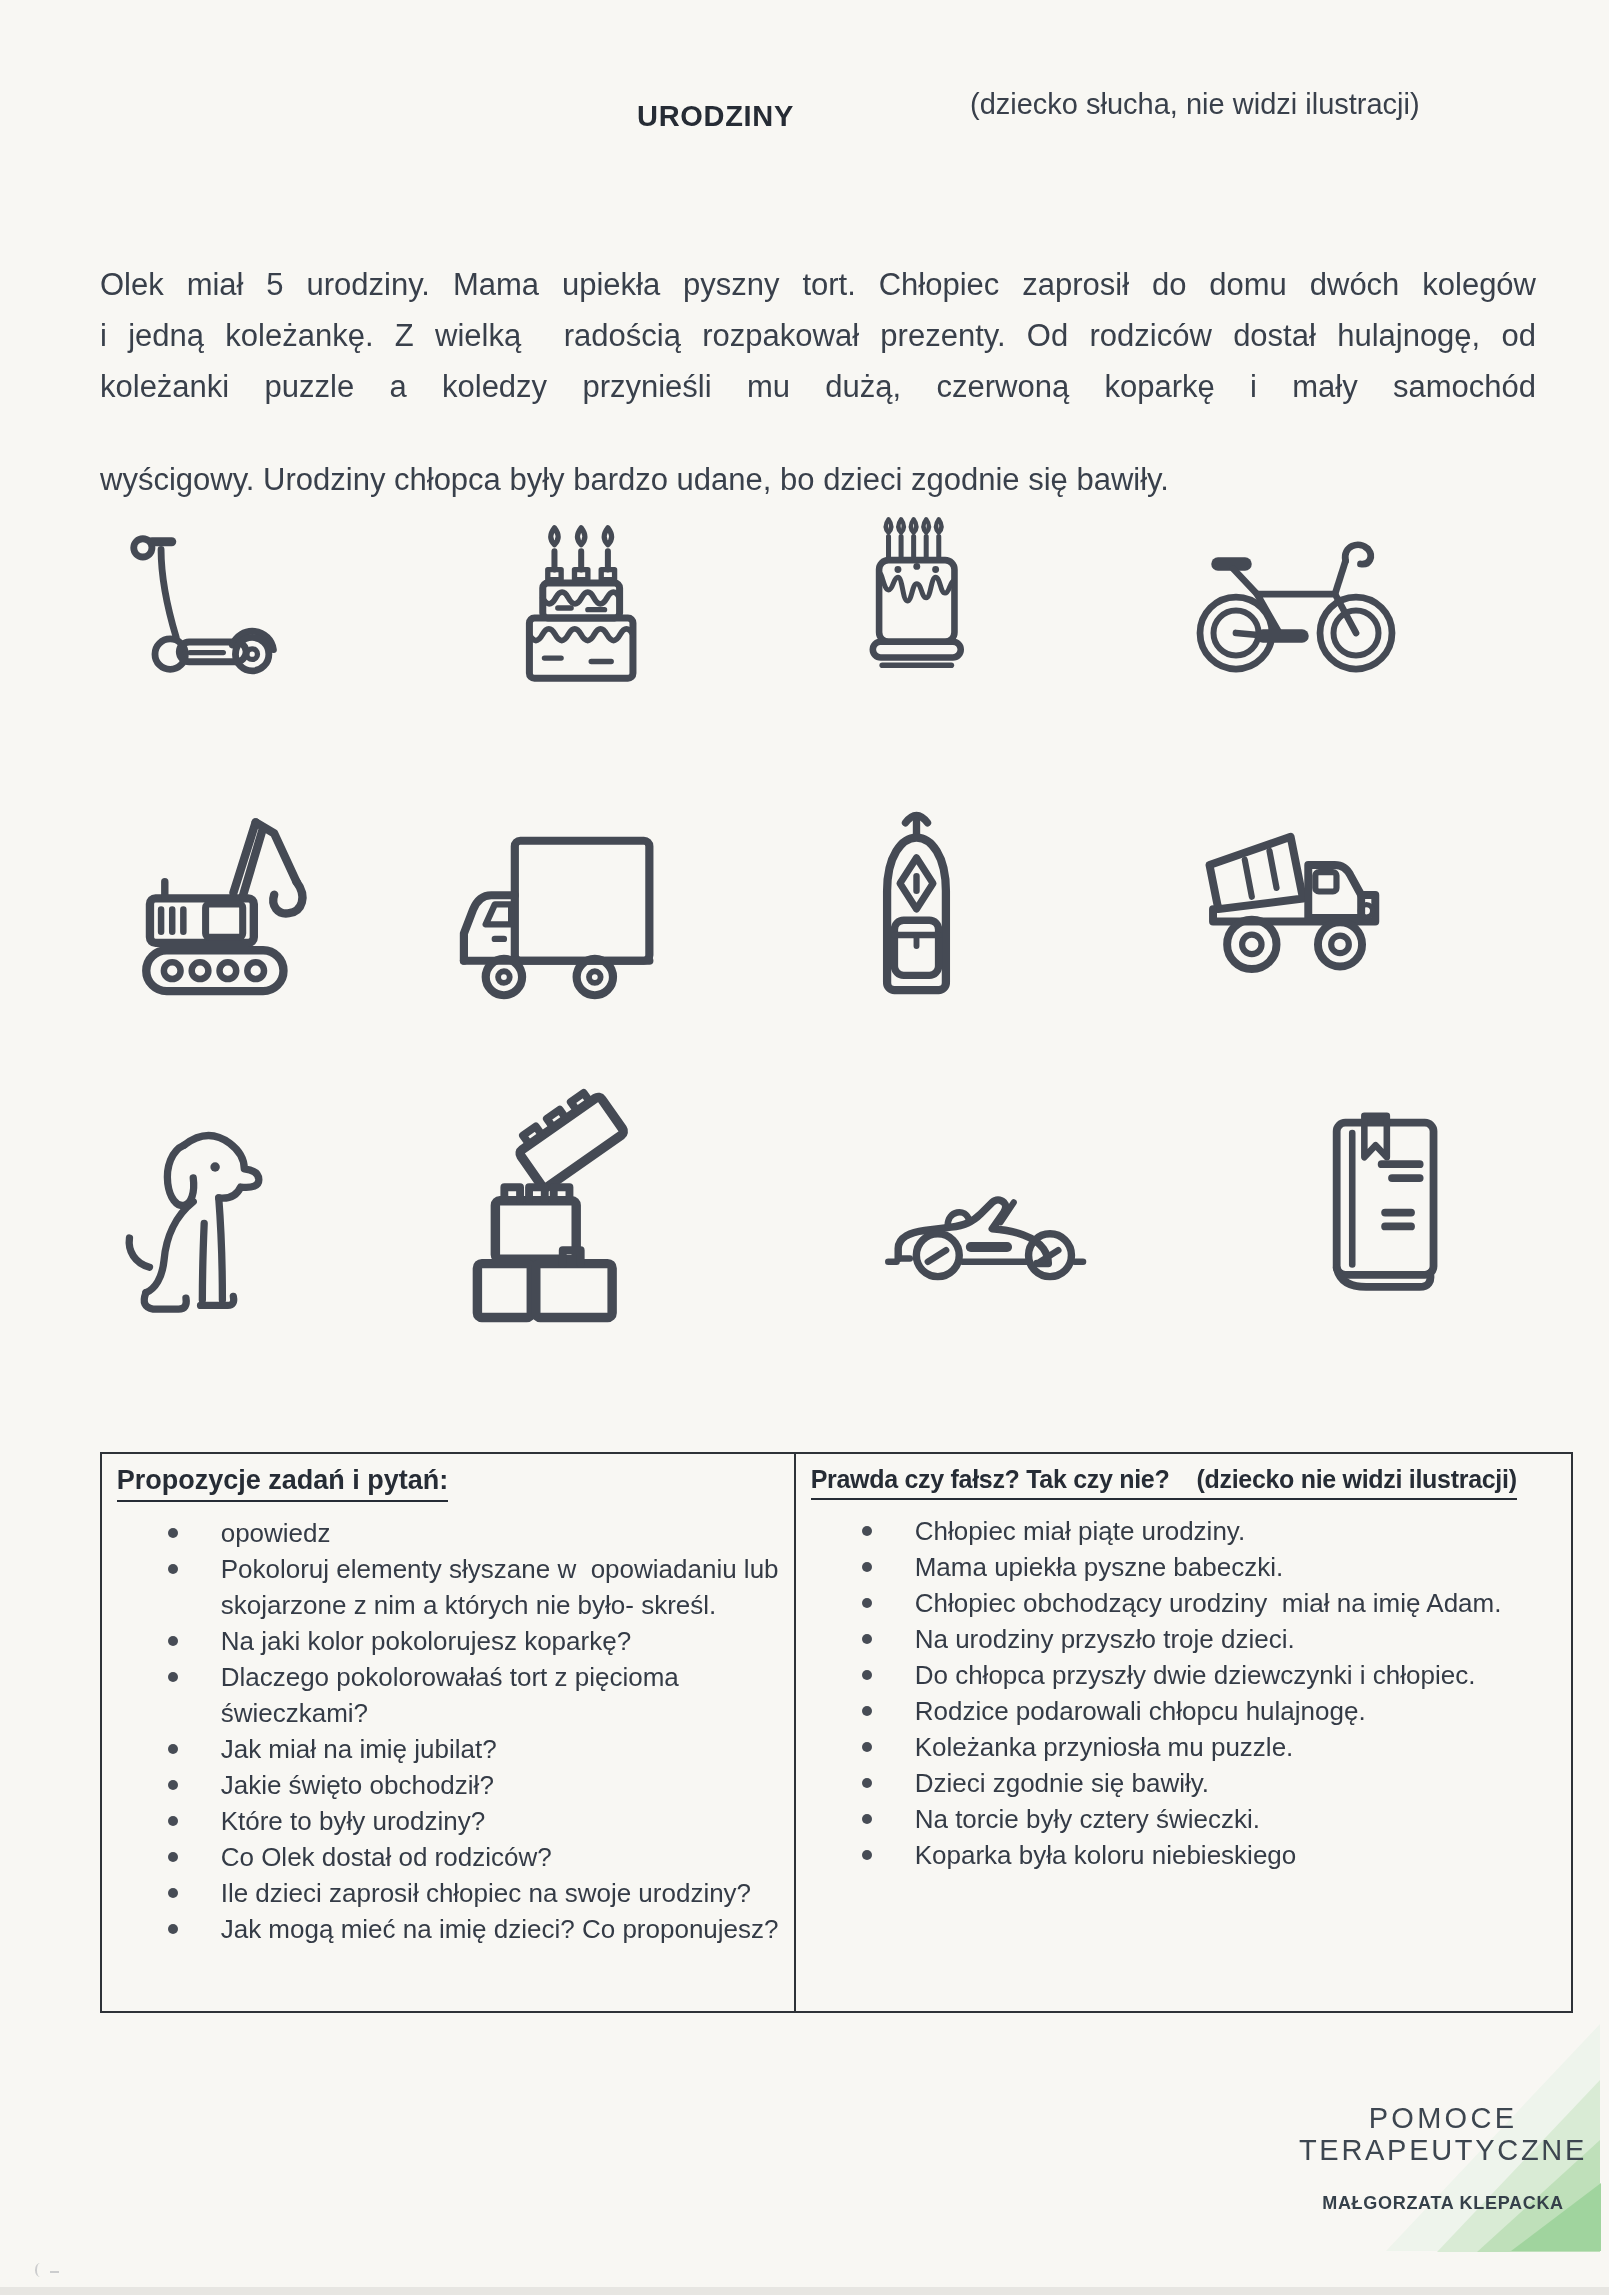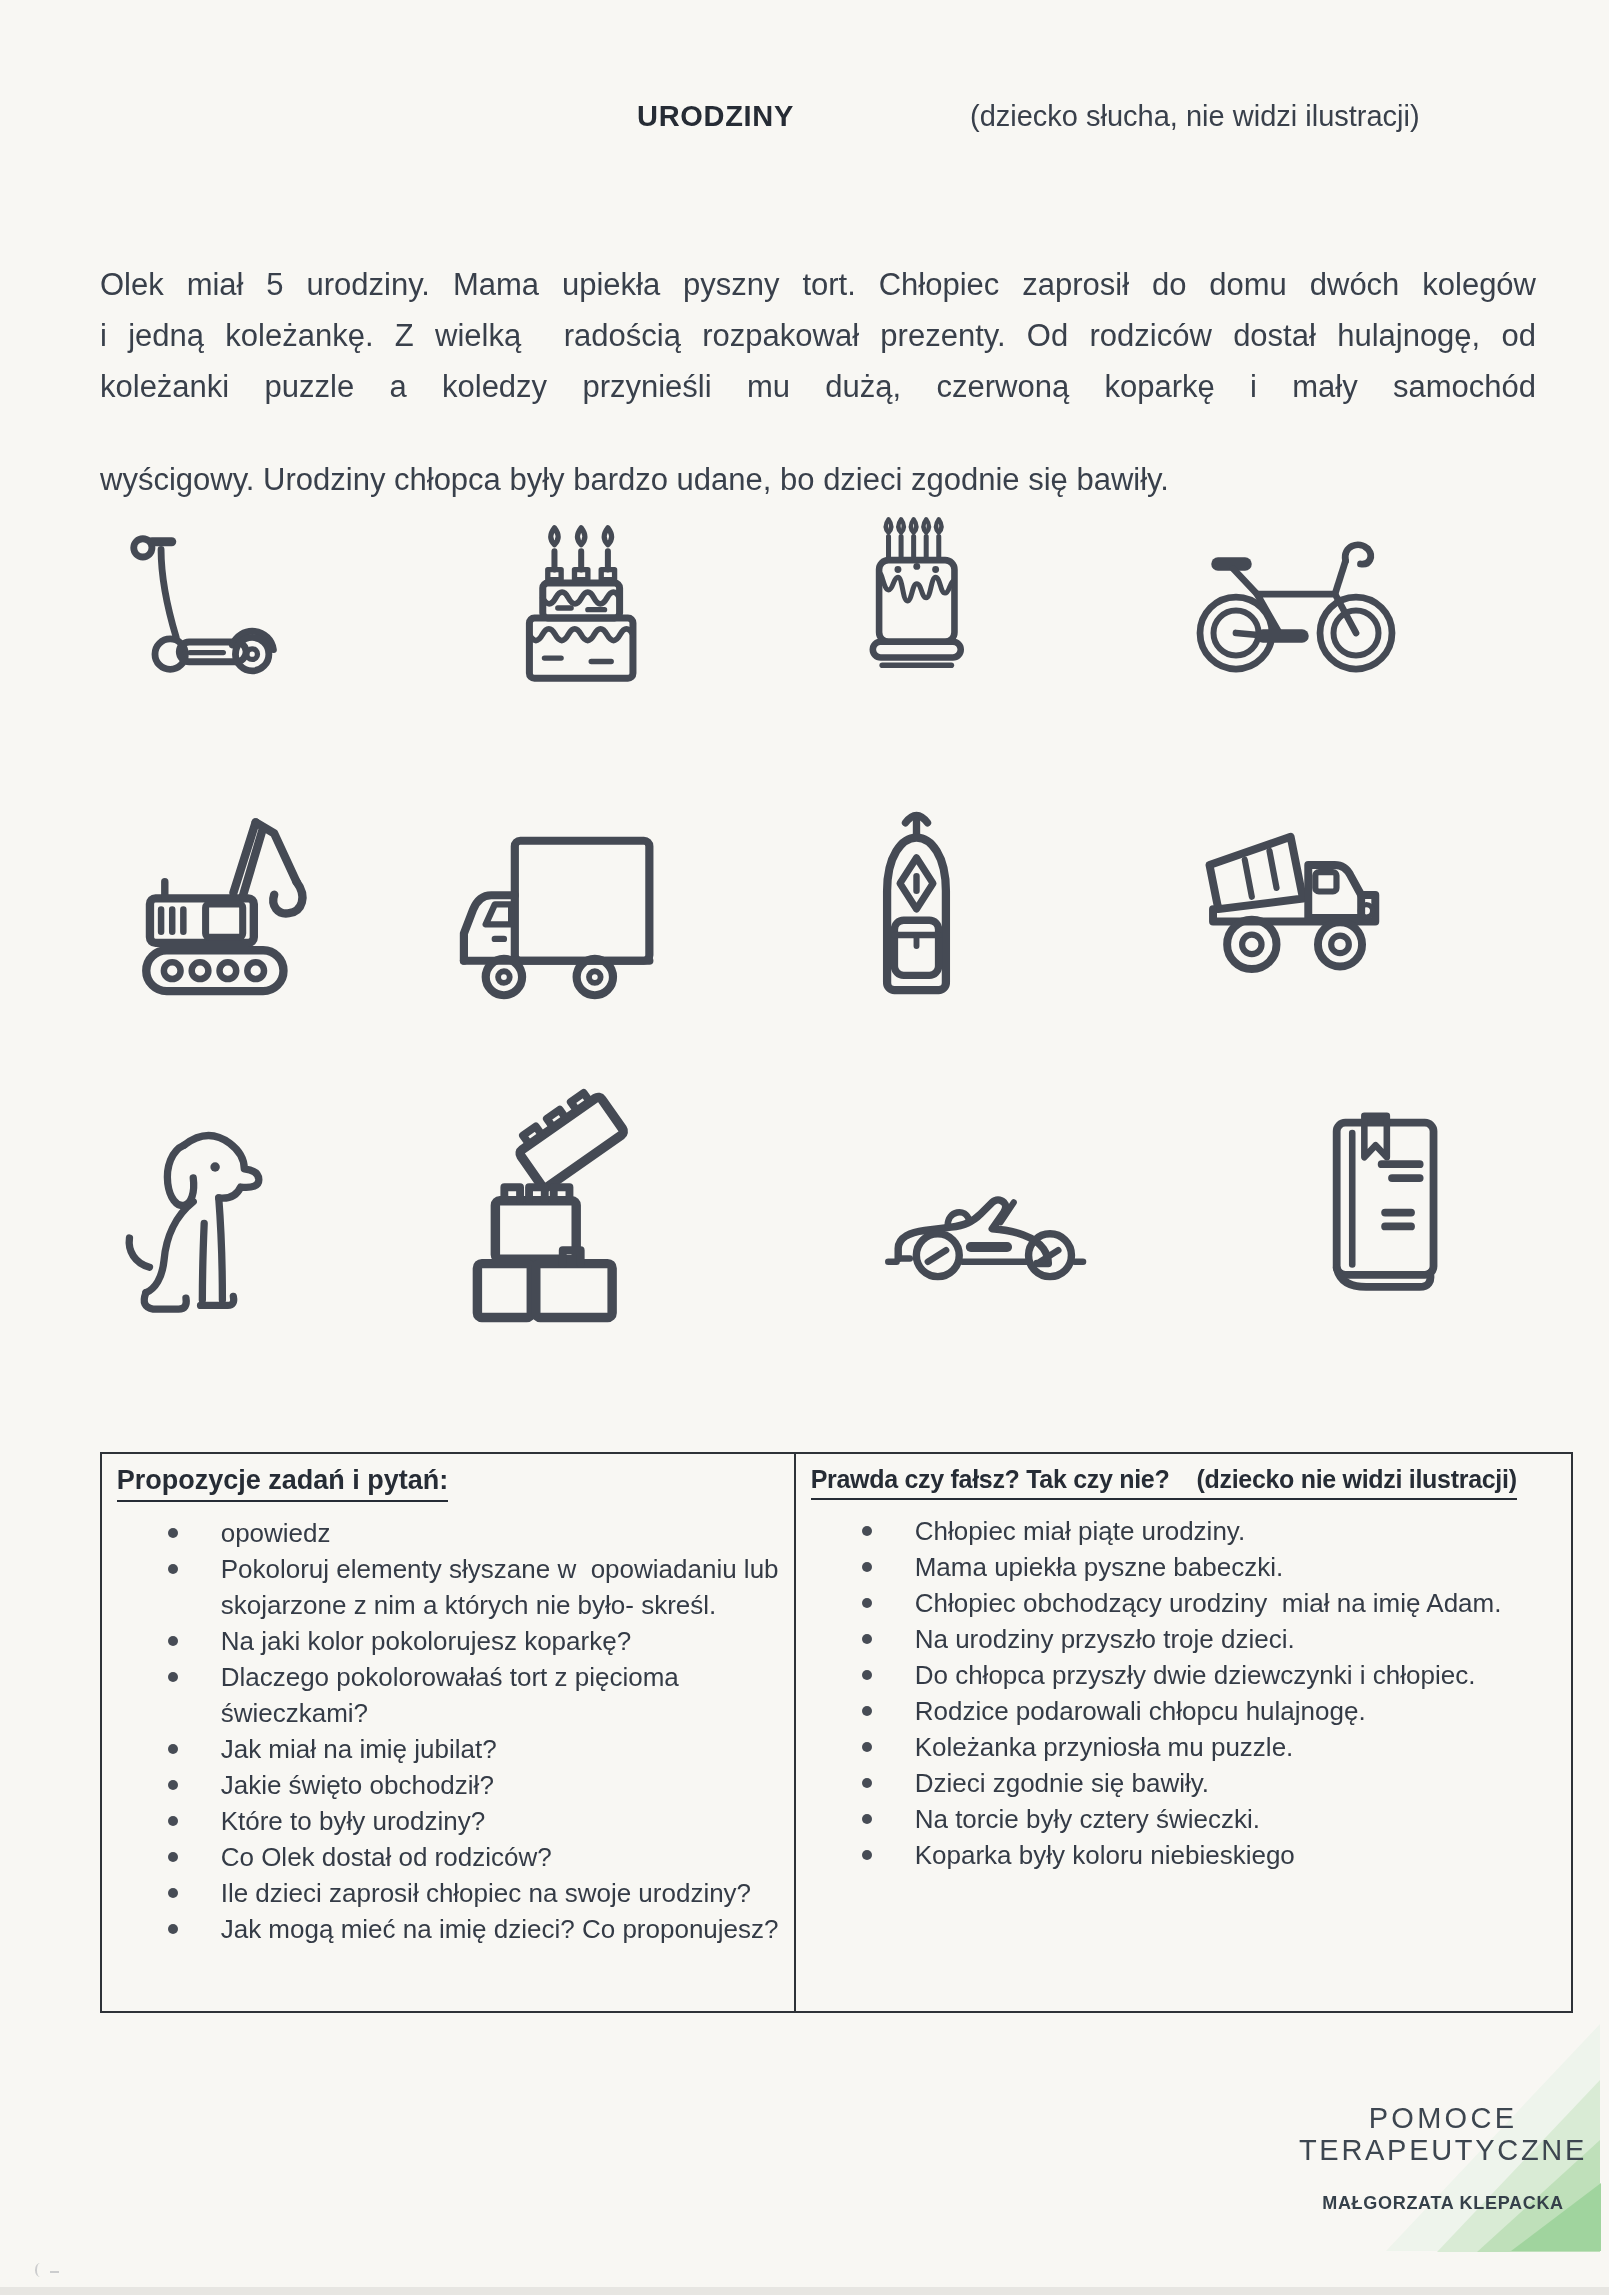--- a/index.html
+++ b/index.html
@@ -18,21 +18,21 @@
     overflow:hidden;
   }
   
   .doc-title{
     position:absolute;left:605px;top:100px;
     font-size:29px;font-weight:bold;color:var(--ink-dark);letter-spacing:0.7px;
     white-space:nowrap;
     margin-left:32px;
   }
   .doc-note{
-    position:absolute;left:970px;top:100px;
+    position:absolute;left:970px;top:88px;
     font-size:29px;color:var(--ink);white-space:nowrap;
   }
   
   .story{
     position:absolute;left:100px;top:259px;width:1436px;
     font-size:31px;line-height:51px;color:var(--ink);
   }
   .story-line{
     text-align:justify;text-align-last:justify;white-space:pre-wrap;
   }
@@ -305,21 +305,21 @@
       <ul class="qa-list">
           <li>Chłopiec miał piąte urodziny.</li>
           <li>Mama upiekła pyszne babeczki.</li>
           <li>Chłopiec obchodzący urodziny  miał na imię Adam.</li>
           <li>Na urodziny przyszło troje dzieci.</li>
           <li>Do chłopca przyszły dwie dziewczynki i chłopiec.</li>
           <li>Rodzice podarowali chłopcu hulajnogę.</li>
           <li>Koleżanka przyniosła mu puzzle.</li>
           <li>Dzieci zgodnie się bawiły.</li>
           <li>Na torcie były cztery świeczki.</li>
-          <li>Koparka były koloru niebieskiego</li>
+          <li>Koparka była koloru niebieskiego</li>
         </ul>
     </div>
   </div>
 
   <div class="logo-tri" style="left:1386px;top:2024px;width:214px;height:227px;background:#eef4ec"></div>
   <div class="logo-tri" style="left:1437px;top:2080px;width:163px;height:172px;background:#d9ebd5"></div>
   <div class="logo-tri" style="left:1477px;top:2140px;width:123px;height:112px;background:#bfe0ba"></div>
   <div class="logo-tri" style="left:1511px;top:2183px;width:90px;height:68px;background:#a0d49e"></div>
   <div class="logo-text">
     <div class="logo-line1">POMOCE</div>

